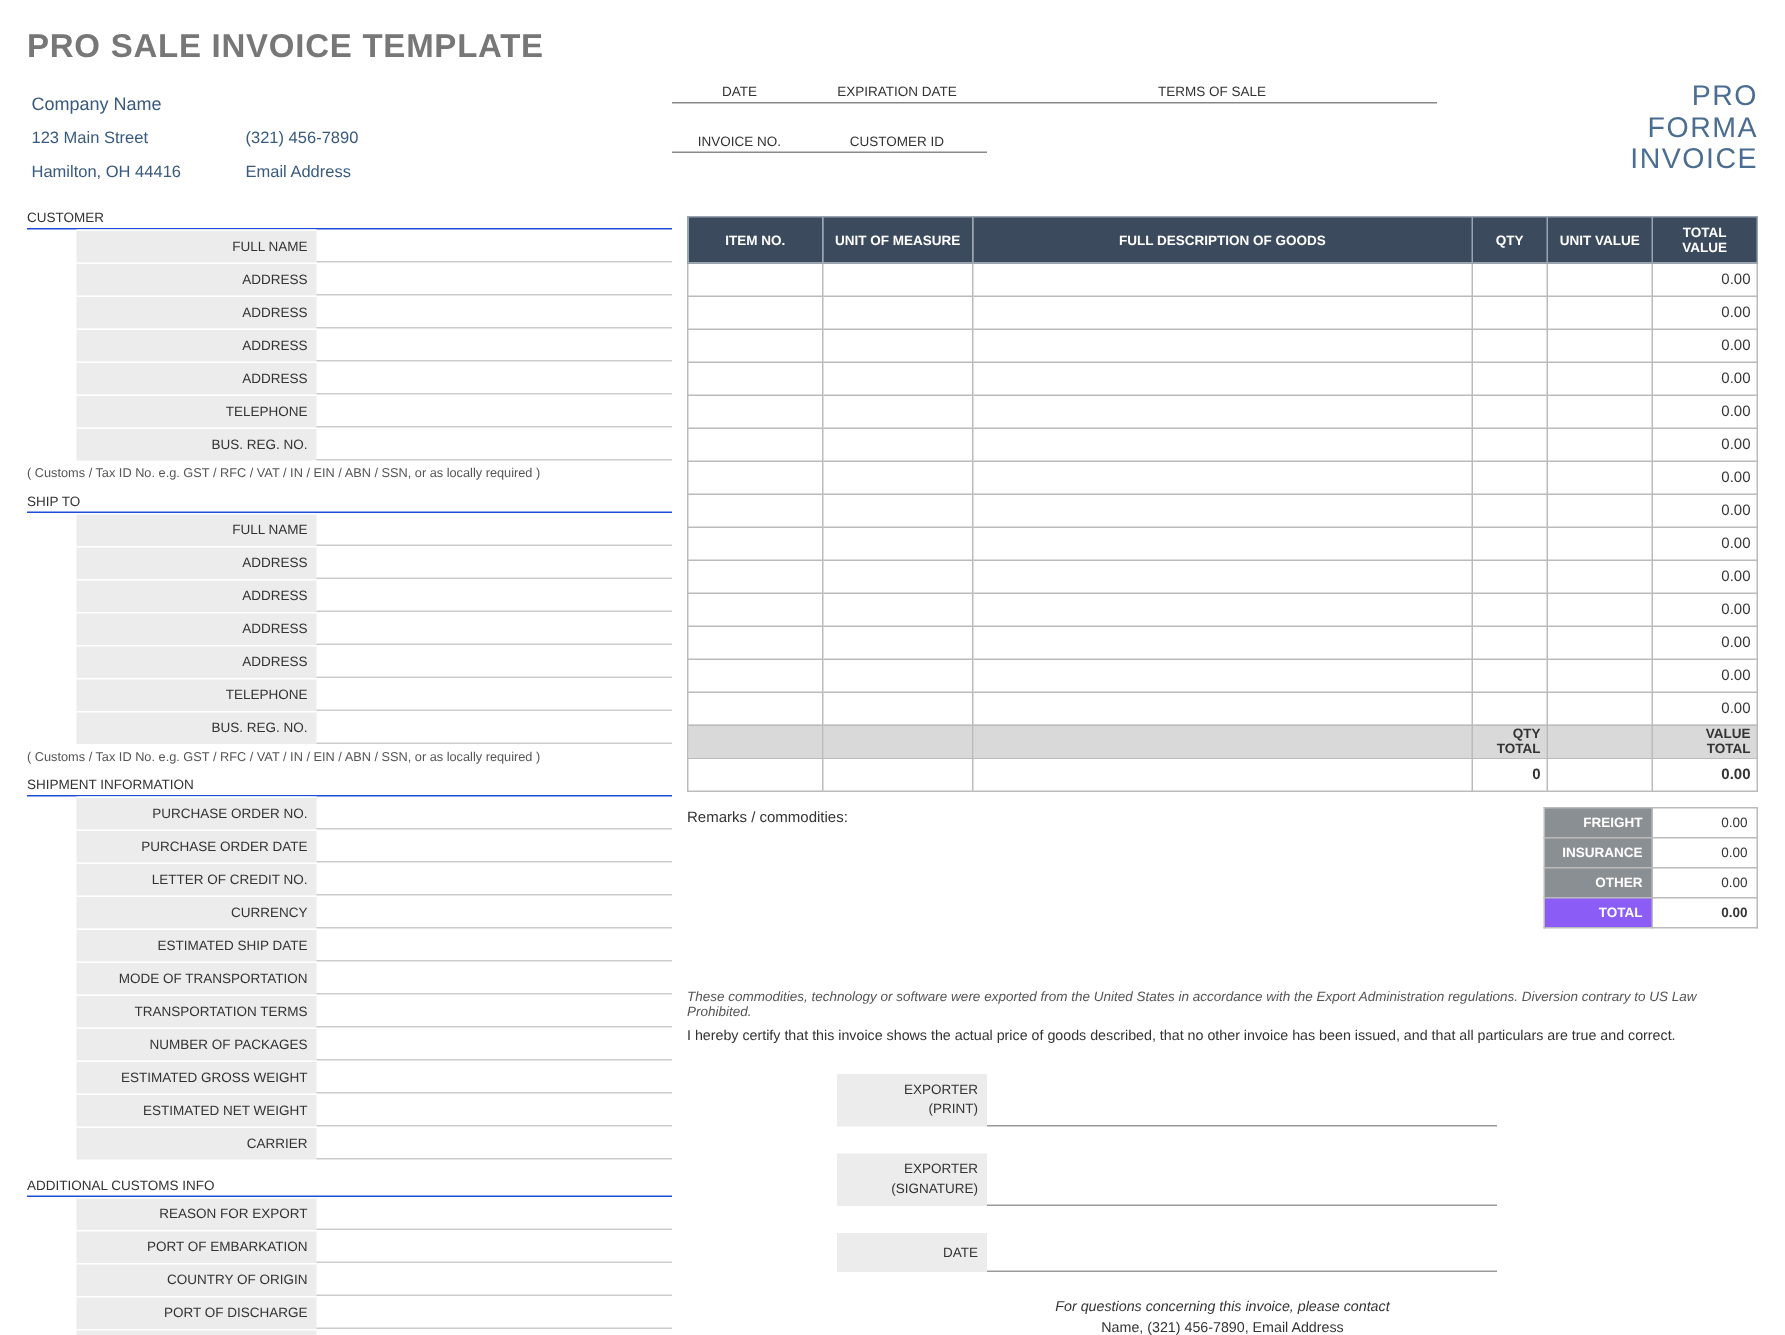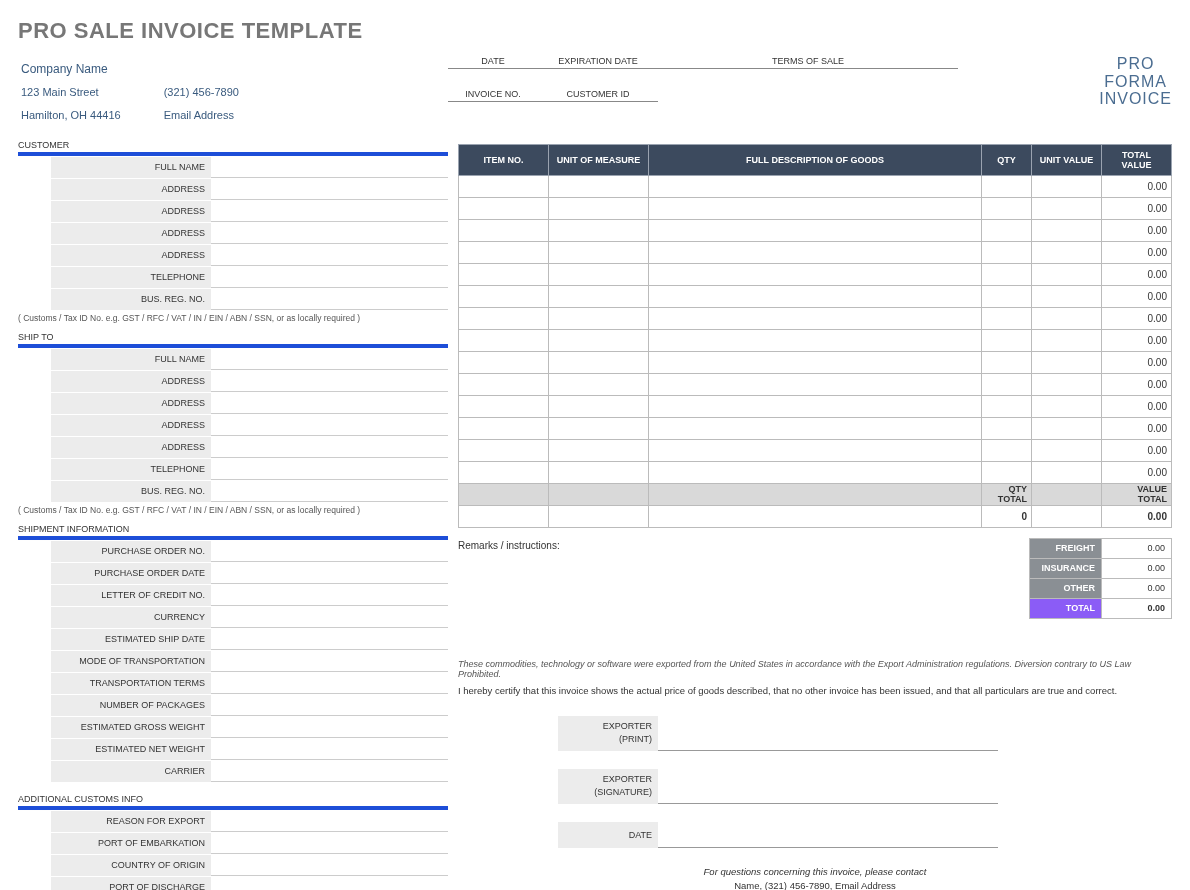--- a/index.html
+++ b/index.html
@@ -34,35 +34,35 @@
     padding: 0 6px 2px 6px;
     border-bottom: 1px solid #888;
   }
   .hdr-cell.date { width:90px; }
   .hdr-cell.exp { width:120px; }
   .hdr-cell.terms { flex:1; max-width:300px; }
   .hdr-cell.inv { width:90px; }
   .hdr-cell.cid { width:120px; }
 
   .pro-forma {
-    text-align:center;
+    text-align:right;
     color:#4b6d91;
-    font-size:16px;
+    font-size:19px;
     letter-spacing:1px;
     line-height:1.1;
     font-weight:normal;
     position:absolute;
     right:18px;
     top:55px;
   }
 
   .section-label {
     font-size:9px;
     padding: 2px 0;
-    border-bottom:4px solid #1d4ed8;
+    border-bottom:1px solid #1d4ed8;
     margin-top:4px;
   }
   .field-row {
     display:flex;
     height:22px;
     align-items:center;
     padding-left:33px;
   }
   .field-label {
     width:160px;
@@ -511,21 +511,21 @@
             <td></td>
             <td></td>
         <td>0</td>
         <td></td>
         <td>0.00</td>
       </tr>
     </tbody>
       </table>
 
     <div style="display:flex; margin-top:6px;">
-      <div class="remarks">Remarks / instructions:</div>
+      <div class="remarks">Remarks / commodities:</div>
       <div style="flex:1"></div>
       <table class="summary">
         <tbody>
             <tr>
               <td class="slabel">FREIGHT</td>
               <td class="sval">0.00</td>
             </tr>
         <tr>
               <td class="slabel">INSURANCE</td>
               <td class="sval">0.00</td>

